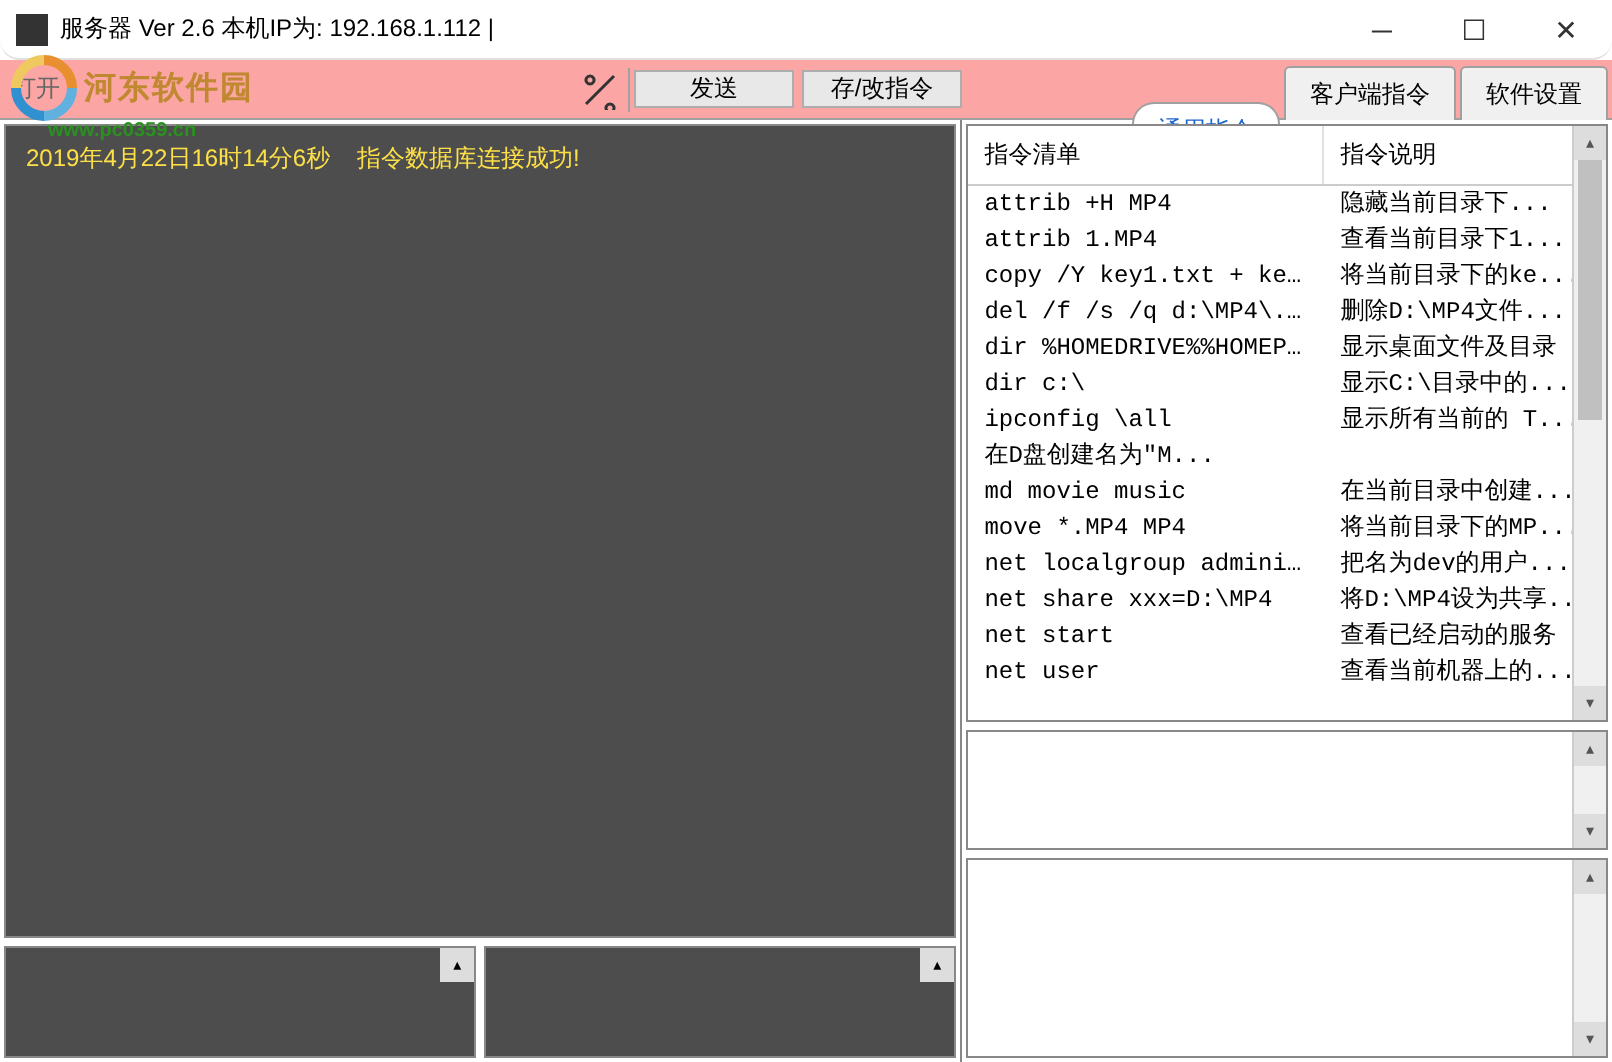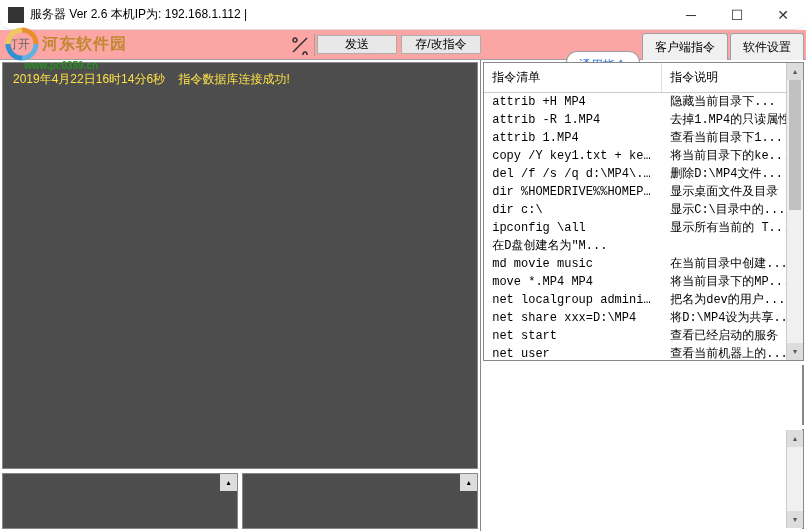--- a/index.html
+++ b/index.html
@@ -19,21 +19,21 @@
 .tabs { display: flex; align-items: flex-end; padding-left: 6px; height: 30px; }
 .tab { padding: 5px 12px 4px; border: 1px solid #a0a0a0; border-bottom: none; background: #f0f0f0; margin-right: 2px; font-size: 12px; cursor: pointer; border-radius: 3px 3px 0 0; }
 .tab.active { background: #fff; color: #1a66cc; position: relative; top: 18px; border-radius: 11px; }
 .main { display: flex; height: calc(531px - 60px); }
 .left-pane { width: 490px; display: flex; flex-direction: column; border-right: 1px solid #888; }
 .log-area { flex: 1; background: #4d4d4d; color: #fde047; padding: 8px 10px; font-size: 12px; overflow: auto; border: 1px solid #888; margin: 2px; }
 .log-line { white-space: nowrap; }
 .bottom-split { display: flex; height: 60px; }
 .bottom-box { flex: 1; background: #4d4d4d; border: 1px solid #888; margin: 2px; position: relative; }
 .scroll-up { position: absolute; right: 0; top: 0; width: 17px; height: 17px; background: #ddd; display: flex; align-items: center; justify-content: center; font-size: 8px; }
-.right-pane { flex: 1; display: flex; flex-direction: column; background: #fff; align-items: flex-end; }
+.right-pane { flex: 1; display: flex; flex-direction: column; background: #fff; }
 .cmd-list { flex: 1; overflow: auto; border: 1px solid #888; margin: 2px; position: relative; }
 .cmd-header { display: flex; border-bottom: 1px solid #ccc; background: #fff; font-size: 12px; }
 .cmd-header-cell { padding: 6px 8px; border-right: 1px solid #e0e0e0; }
 .cmd-header-cell:first-child { width: 178px; }
 .cmd-header-cell:last-child { flex: 1; }
 .cmd-row { display: flex; font-family: Liberation Mono, monospace; font-size: 12px; line-height: 18px; }
 .cmd-cell { padding: 0 8px; white-space: nowrap; overflow: hidden; text-overflow: ellipsis; }
 .cmd-cell:first-child { width: 178px; }
 .cmd-cell:last-child { flex: 1; }
 .cmd-input-area { height: 60px; border: 1px solid #888; margin: 2px; position: relative; overflow: auto; }
@@ -100,24 +100,20 @@
   <div class="right-pane">
     <div class="cmd-list">
       <div class="cmd-header">
         <div class="cmd-header-cell">指令清单</div>
         <div class="cmd-header-cell">指令说明</div>
       </div>
       <div id="cmd-rows">
           <div class="cmd-row">
             <div class="cmd-cell">attrib +H MP4</div>
             <div class="cmd-cell">隐藏当前目录下...</div>
-          </div>
-          <div class="cmd-row">
-            <div class="cmd-cell">attrib -R 1.MP4</div>
-            <div class="cmd-cell">去掉1.MP4的只读属性</div>
           </div>
           <div class="cmd-row">
             <div class="cmd-cell">attrib 1.MP4</div>
             <div class="cmd-cell">查看当前目录下1...</div>
           </div>
           <div class="cmd-row">
             <div class="cmd-cell">copy /Y key1.txt + key...</div>
             <div class="cmd-cell">将当前目录下的ke...</div>
           </div>
           <div class="cmd-row">

